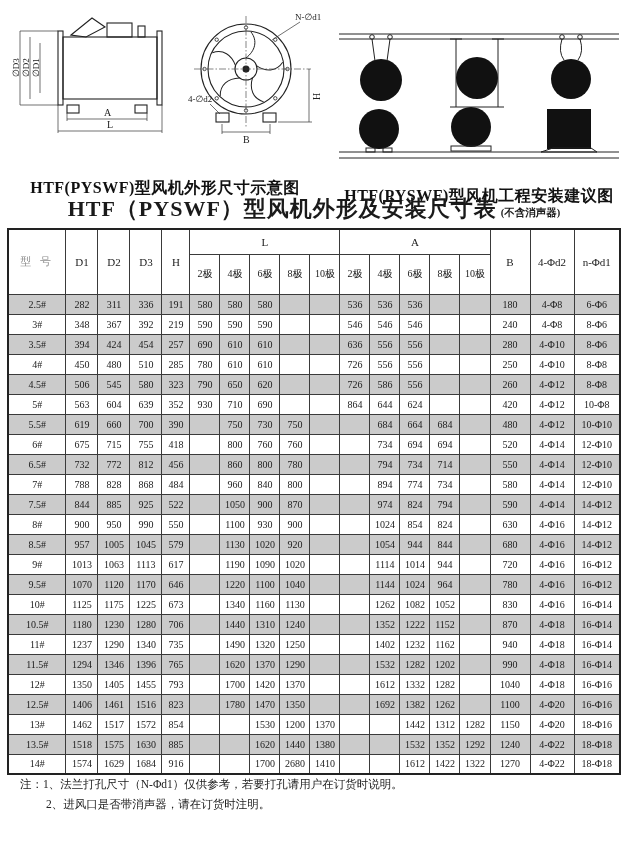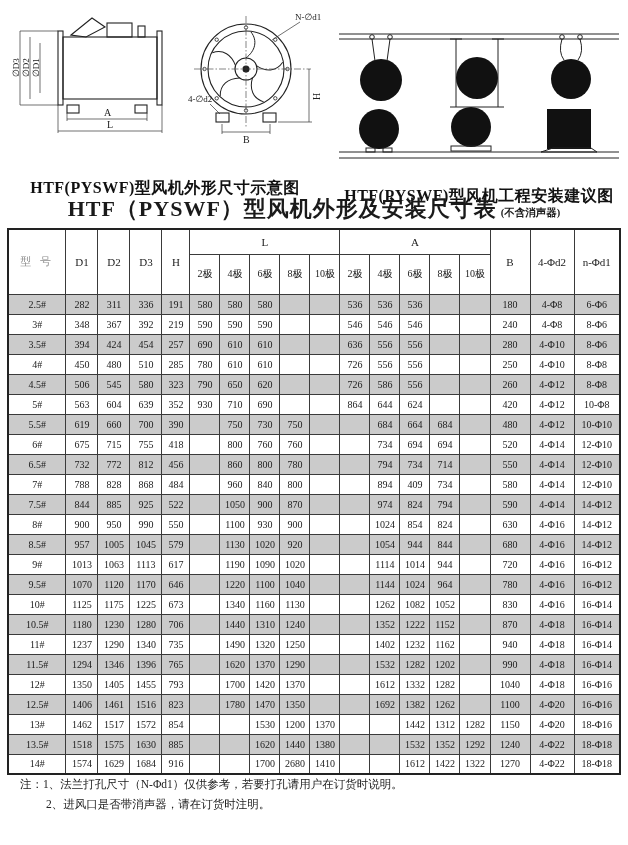--- a/index.html
+++ b/index.html
@@ -446,21 +446,21 @@
           <td>828</td>
           <td>868</td>
           <td>484</td>
           <td></td>
           <td>960</td>
           <td>840</td>
           <td>800</td>
           <td></td>
           <td></td>
           <td>894</td>
-          <td>409</td>
+          <td>774</td>
           <td>734</td>
           <td></td>
           <td>580</td>
           <td>4-Φ14</td>
           <td>12-Φ10</td>
         </tr>
         <tr class="shaded">
           <td>7.5#</td>
           <td>844</td>
           <td>885</td>

